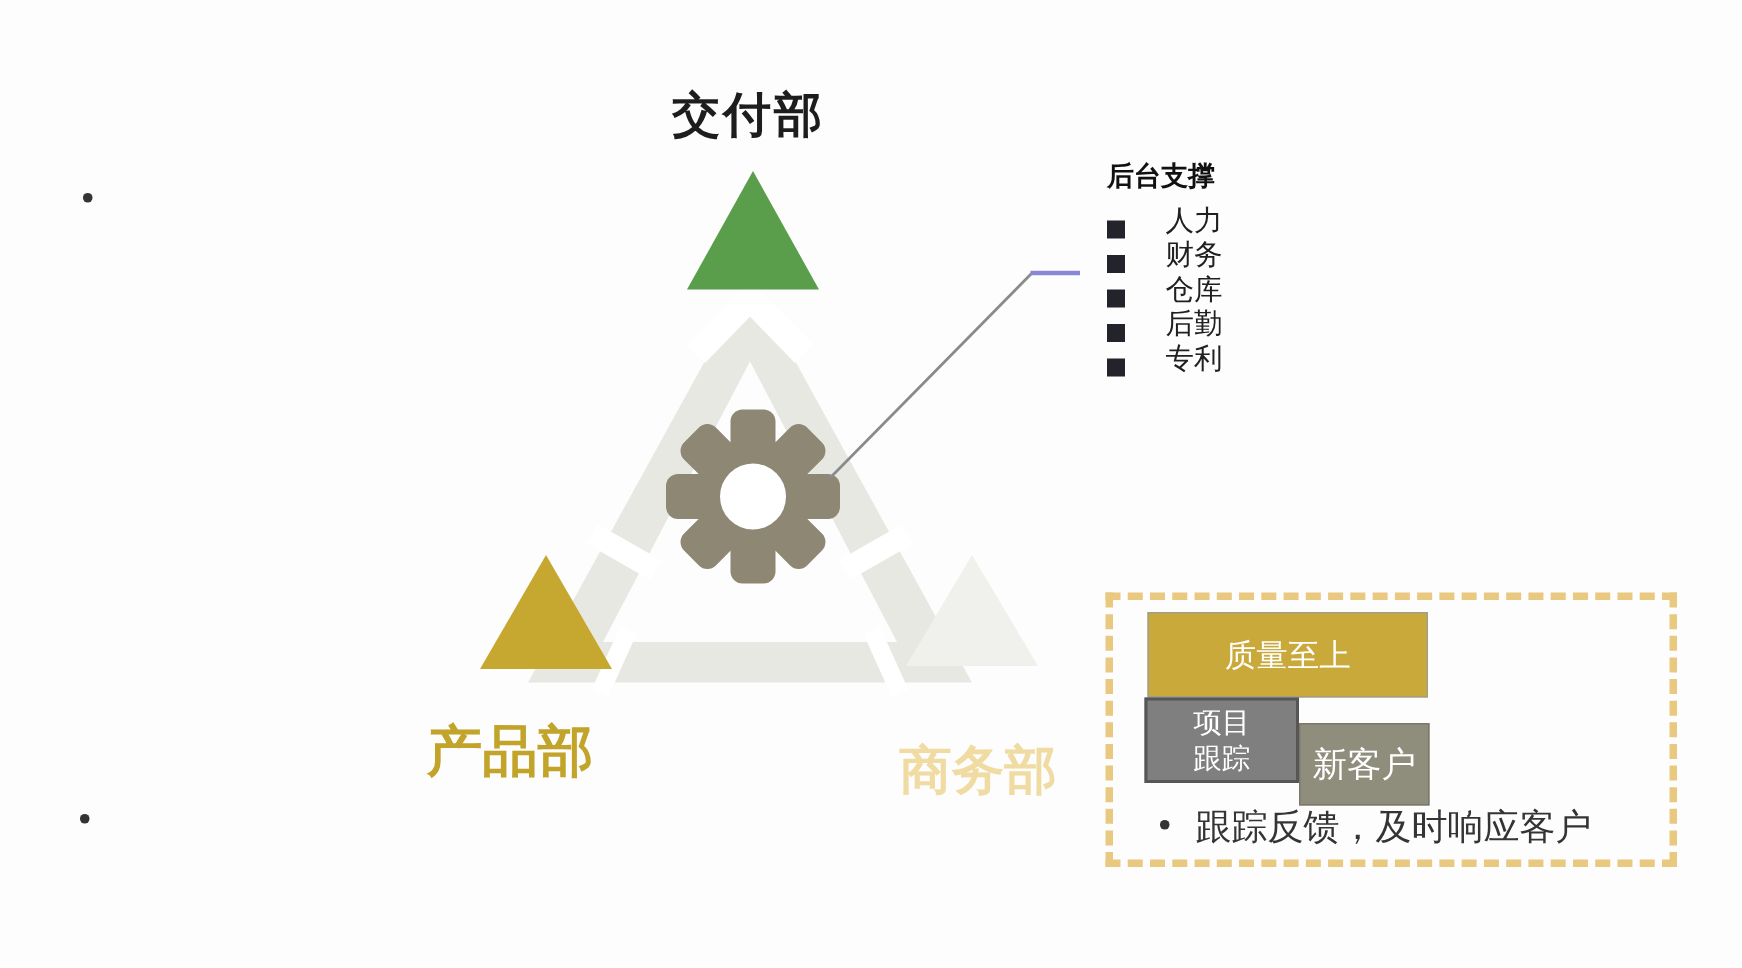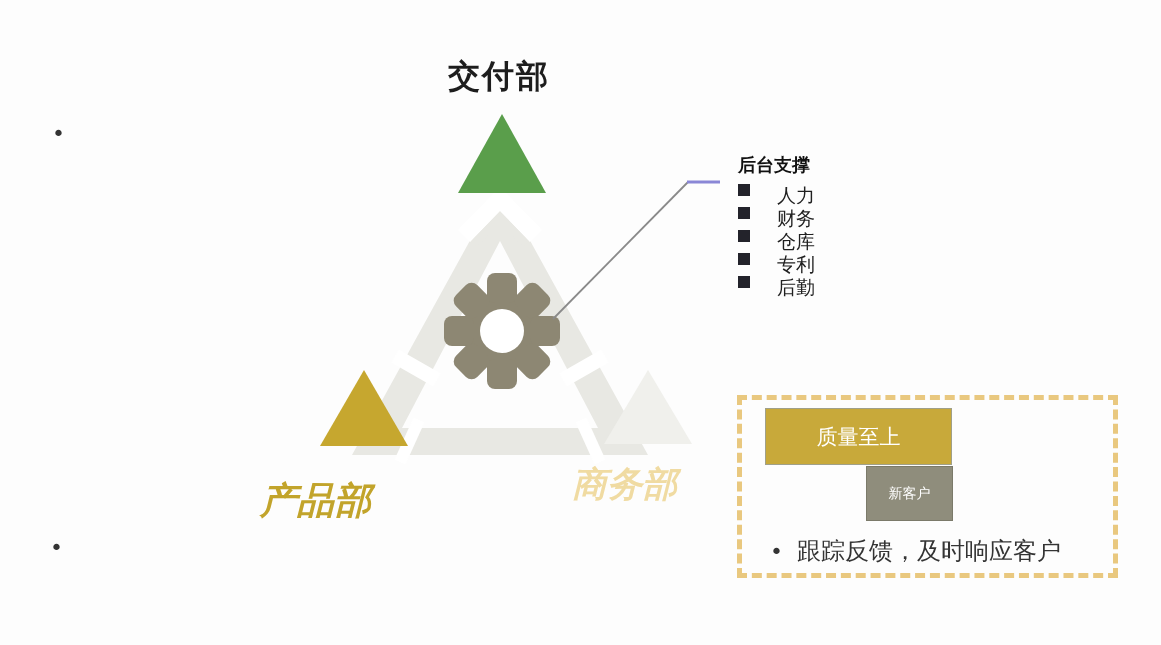--- a/index.html
+++ b/index.html
@@ -15,47 +15,47 @@
     font-size:32px;font-weight:bold;color:#1d1d1d;letter-spacing:2px;
   }
   .bullet-row{display:flex;align-items:flex-start;font-size:24px;color:#343434;}
   .bullet-dot{flex:0 0 auto;font-size:22px;line-height:32px;color:#343434;}
   .bullet-text{line-height:31px;}
   .bullet-delivery{left:52px;top:118px;width:460px;}
   .bullet-delivery .bullet-dot{margin-right:30px;}
   .bullet-product{left:50px;top:532px;width:420px;}
   .bullet-product .bullet-dot{margin-right:12px;}
 
-  .dept-label{font-weight:bold;text-align:left;font-style:italic;}
+  .dept-label{font-weight:bold;text-align:center;}
   .label-product{left:260px;top:476px;width:160px;font-size:37px;color:#c2a42b;}
-  .label-business{left:572px;top:461px;width:160px;font-size:35px;color:#f0dba2;}
+  .label-business{left:572px;top:490px;width:160px;font-size:35px;color:#f0dba2;}
 
   .support-panel{left:738px;top:105px;width:150px;}
-  .support-title{font-size:18px;font-weight:bold;color:#111;margin-bottom:7px;margin-top:48px;}
-  .support-item{display:flex;align-items:flex-start;height:23px;}
+  .support-title{font-size:18px;font-weight:bold;color:#111;margin-bottom:7px;}
+  .support-item{display:flex;align-items:flex-end;height:23px;}
   .square-bullet{flex:0 0 auto;width:12px;height:12px;background:#23232b;margin-right:27px;}
   .support-item-label{font-size:19px;color:#202020;line-height:23px;}
 
   .dashed-box{
     left:737px;top:395px;width:381px;height:183px;box-sizing:border-box;
     border:5px dashed #e9c87f;background:transparent;
   }
   .flow-top{
     position:absolute;left:23px;top:8px;width:187px;height:57px;box-sizing:border-box;
     background:#c8a93a;border:1px solid #a0a089;color:#fff;font-size:21px;
     display:flex;align-items:center;justify-content:center;
   }
   .flow-bl{
     position:absolute;left:21px;top:65px;width:103px;height:57px;box-sizing:border-box;
     background:#7f7f7f;border:2px solid #565656;color:#fff;font-size:19px;line-height:24px;
     display:flex;flex-direction:column;align-items:center;justify-content:center;text-align:center;
   }
   .flow-br{
-    position:absolute;left:124px;top:66px;width:87px;height:55px;box-sizing:border-box;
-    background:#8f8d7c;border:1px solid #7b7a6a;color:#fff;font-size:14px;
+    position:absolute;left:124px;top:82px;width:87px;height:55px;box-sizing:border-box;
+    background:#8f8d7c;border:1px solid #7b7a6a;color:#fff;font-size:23px;
     display:flex;align-items:center;justify-content:center;
   }
   .bullet-business{position:absolute;left:28px;top:136px;width:330px;}
   .bullet-business .bullet-dot{margin-right:14px;}
   .bullet-business .bullet-text{font-size:24px;text-align:center;}
 </style>
 </head>
 <body>
 
 <div class="slide">
@@ -109,37 +109,41 @@
     <div class="support-item">
       <span class="square-bullet"></span>
       <span class="support-item-label">财务</span>
     </div>
     <div class="support-item">
       <span class="square-bullet"></span>
       <span class="support-item-label">仓库</span>
     </div>
     <div class="support-item">
       <span class="square-bullet"></span>
-      <span class="support-item-label">专利</span>
+      <span class="support-item-label">后勤</span>
     </div>
     <div class="support-item">
       <span class="square-bullet"></span>
-      <span class="support-item-label">后勤</span>
+      <span class="support-item-label">专利</span>
     </div>
   </div>
 
   <div class="abs dept-label label-product">产品部</div>
   <div class="abs dept-label label-business">商务部</div>
 
   <div class="abs bullet-row bullet-product">
     <span class="bullet-dot">•</span>
   </div>
 
   <div class="abs dashed-box">
     <div class="flow-top">质量至上</div>
+    <div class="flow-bl">
+      <span>项目</span>
+      <span>跟踪</span>
+    </div>
     <div class="flow-br">新客户</div>
     <div class="bullet-row bullet-business">
       <span class="bullet-dot">•</span>
       <span class="bullet-text">跟踪反馈，及时响应客户</span>
     </div>
   </div>
 
 </div>
 
 </body></html>

